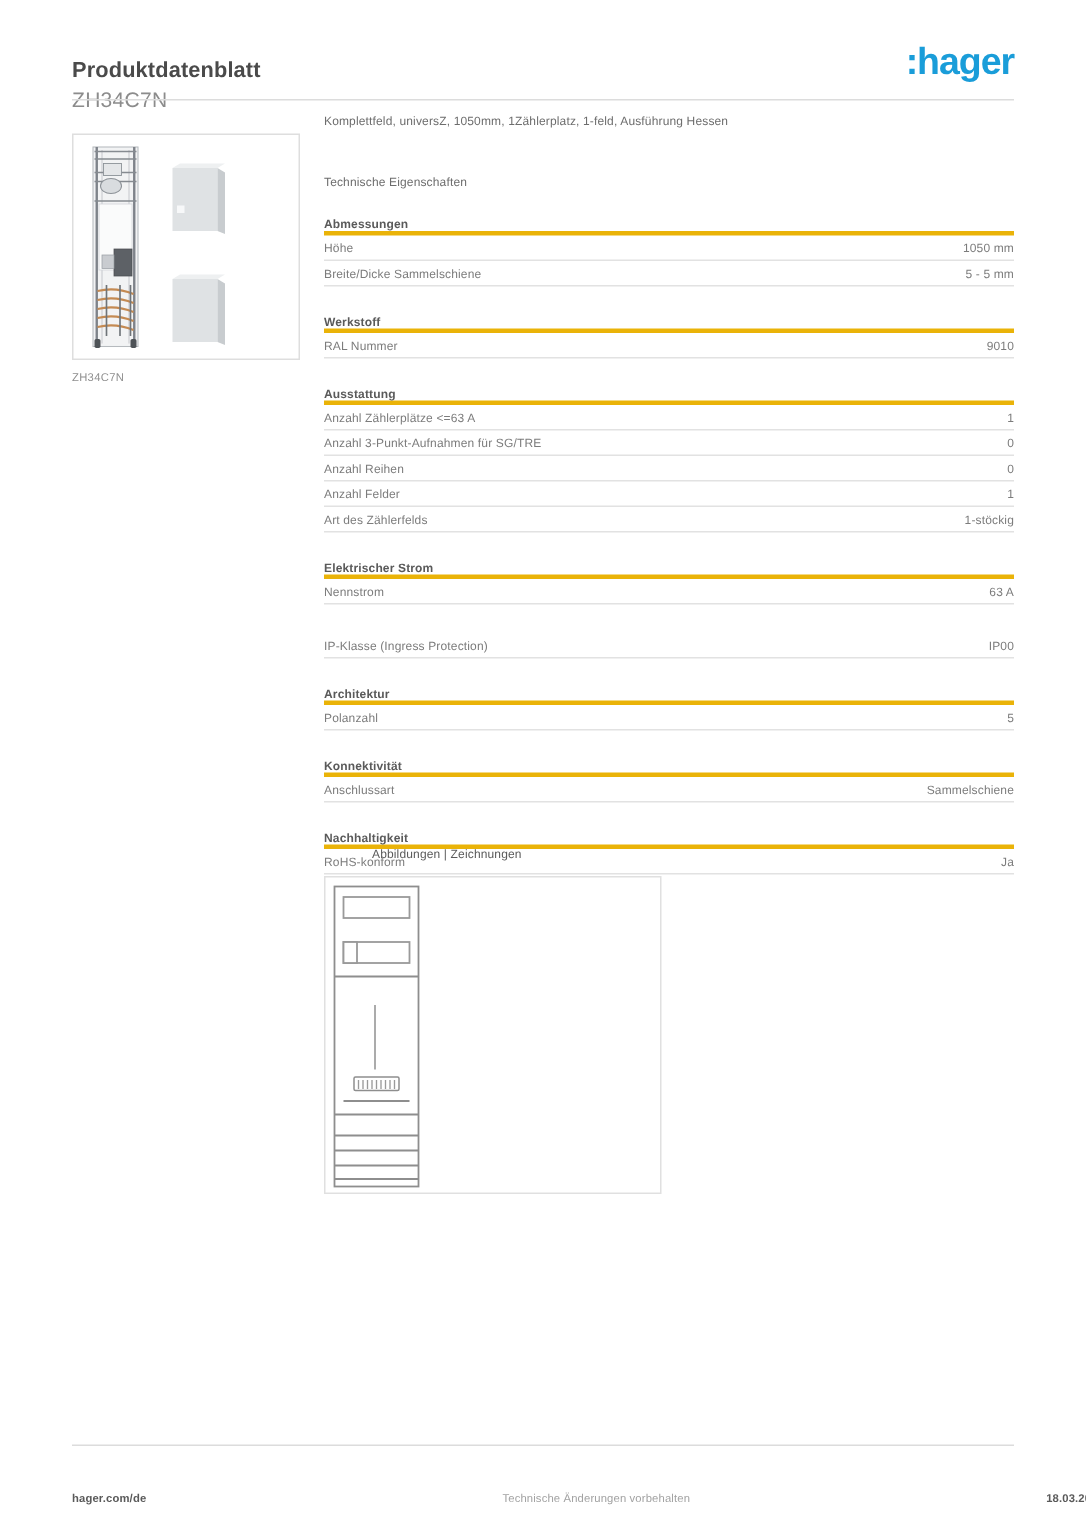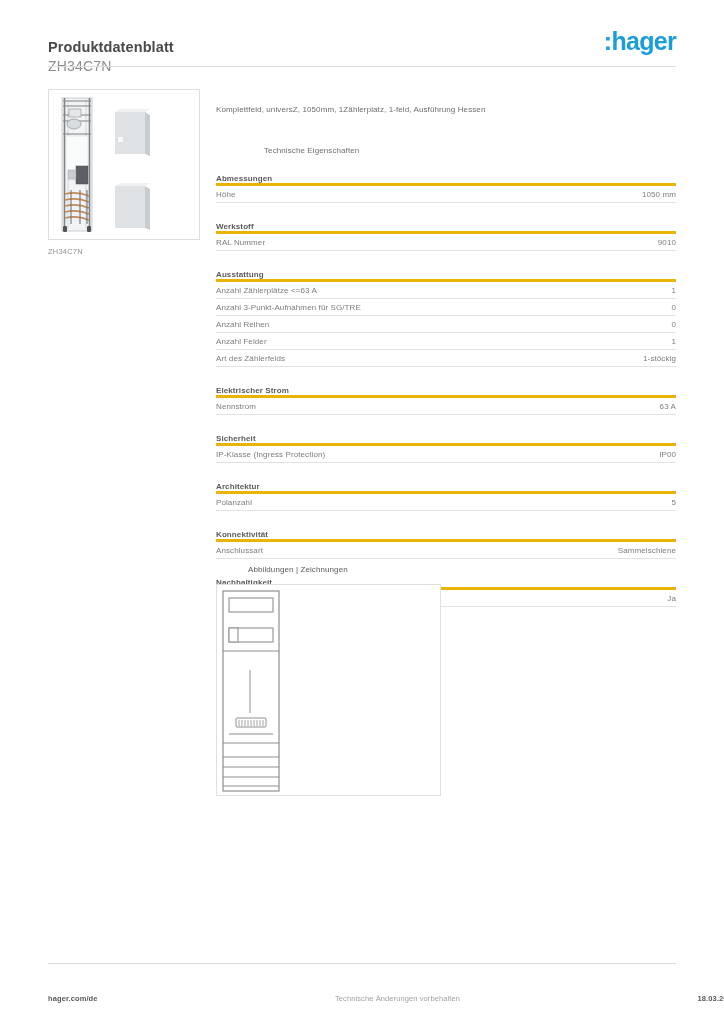--- a/index.html
+++ b/index.html
@@ -44,27 +44,27 @@
     width: 152px; height: 151px;
     border: 1px solid #dedede; background: #ffffff;
     position: relative; overflow: hidden;
   }
   .product-caption {
     margin-top: 7px; font-size: 7.5px; color: #8f8f8f; letter-spacing: .2px;
   }
   .product-svg { display: block; width: 100%; height: 100%; }
 
   
-  .spec-col { position: absolute; left: 216px; top: 104px; width: 460px; }
+  .spec-col { position: absolute; left: 216px; top: 75px; width: 460px; }
   .lead-text {
     font-size: 8px; color: #6d6d6d; letter-spacing: .1px; line-height: 12px;
   }
   .section-intro {
     font-size: 8px; color: #6d6d6d; letter-spacing: .1px;
-    margin-top: 30px; margin-bottom: 0; margin-left: 48px;
+    margin-top: 30px; margin-bottom: 0;
   }
 
   .spec-group { margin-top: 19px; }
   .group-title {
     font-size: 8px; font-weight: bold; color: #5a5a5a;
     letter-spacing: .1px; padding-bottom: 0;
     border-bottom: 3px solid #eab308;
   }
   .spec-row {
     display: flex; justify-content: space-between; align-items: baseline;
@@ -184,20 +184,24 @@
   <div class="spec-col">
     <div class="lead-text">Komplettfeld, universZ, 1050mm, 1Zählerplatz, 1-feld, Ausführung Hessen</div>
     <div class="section-intro">Technische Eigenschaften</div>
     <div id="spec-groups">
         <div class="spec-group">
           <div class="group-title">Abmessungen</div>
           <div class="spec-row">
             <span class="spec-label">Höhe</span>
             <span class="spec-value">1050 mm</span>
           </div>
+          <div class="spec-row">
+            <span class="spec-label">Breite/Dicke Sammelschiene</span>
+            <span class="spec-value">5 - 5 mm</span>
+          </div>
         </div>
         <div class="spec-group">
           <div class="group-title">Werkstoff</div>
           <div class="spec-row">
             <span class="spec-label">RAL Nummer</span>
             <span class="spec-value">9010</span>
           </div>
         </div>
         <div class="spec-group">
           <div class="group-title">Ausstattung</div>
@@ -223,21 +227,20 @@
           </div>
         </div>
         <div class="spec-group">
           <div class="group-title">Elektrischer Strom</div>
           <div class="spec-row">
             <span class="spec-label">Nennstrom</span>
             <span class="spec-value">63 A</span>
           </div>
         </div>
         <div class="spec-group">
-          <div class="group-title">Sicherheit</div>
           <div class="spec-row">
             <span class="spec-label">IP-Klasse (Ingress Protection)</span>
             <span class="spec-value">IP00</span>
           </div>
         </div>
         <div class="spec-group">
           <div class="group-title">Architektur</div>
           <div class="spec-row">
             <span class="spec-label">Polanzahl</span>
             <span class="spec-value">5</span>

